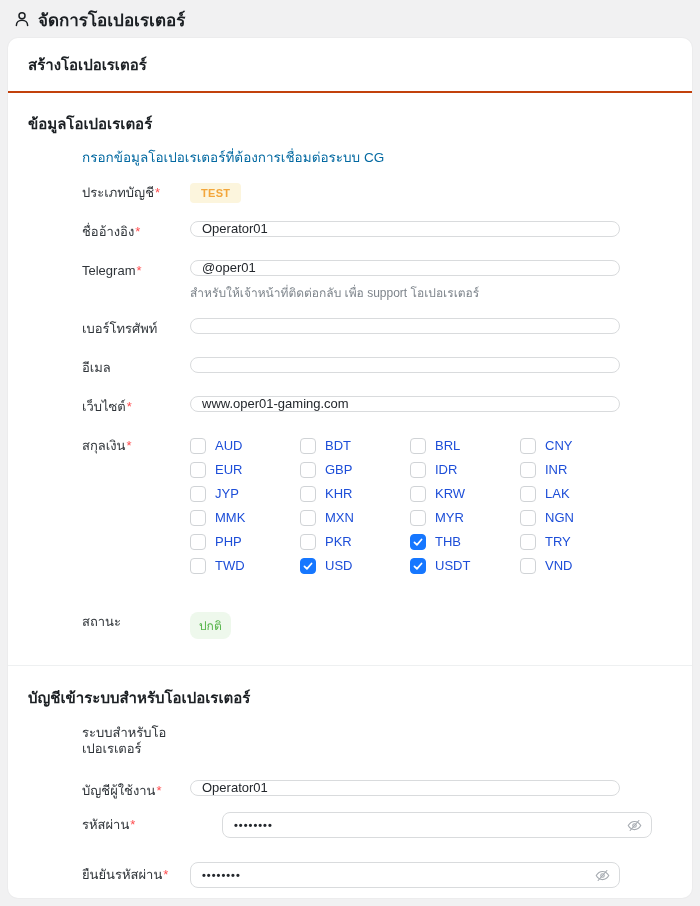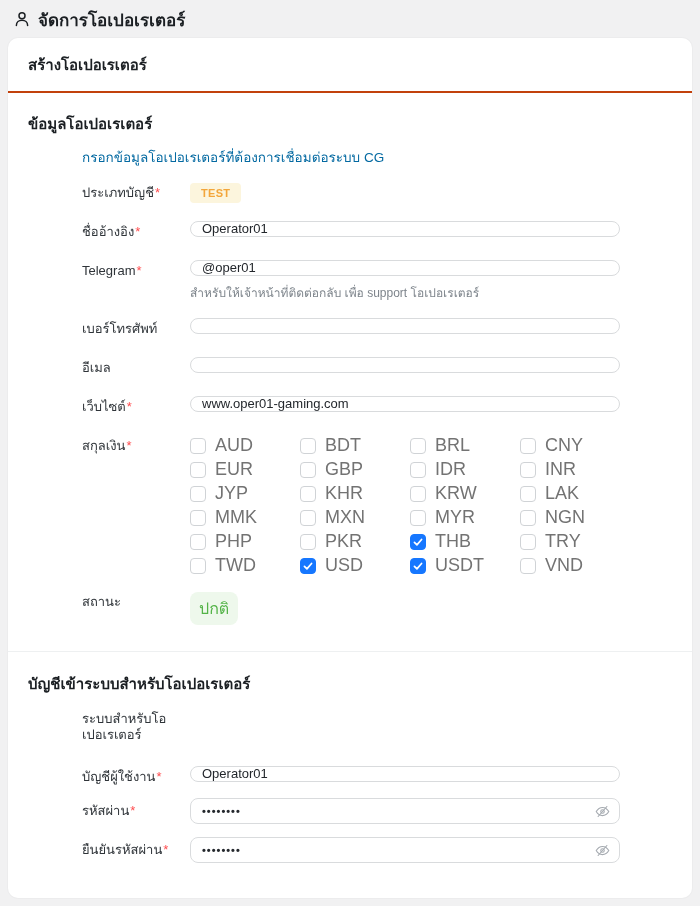--- a/index.html
+++ b/index.html
@@ -51,21 +51,21 @@
   .form-row.badge-row { margin-bottom: 16px; }
   .form-row.badge-row .label { padding-top: 2px; }
   .req { color: #ff4d4f; margin-left: 1px; }
 
   .badge-test {
     display: inline-block; font-size: 11px; font-weight: bold;
     color: #f3a63b; background: #fcf5dd;
     padding: 4px 11px; border-radius: 4px; letter-spacing: .3px;
   }
   .badge-ok {
-    display: inline-block; font-size: 16px;
+    display: inline-block; font-size: 12px;
     color: #53b347; background: #eef8ec;
     padding: 4px 9px; border-radius: 8px;
   }
 
   .text-input {
     width: 430px; height: 16px;
     border: 1px solid #d9dbdd; border-radius: 8px;
     padding: 0 11px; font-size: 13px; color: #23272c;
     outline: none; background: #fff;
     font-family: "Liberation Sans", "DejaVu Sans", sans-serif;
@@ -92,23 +92,23 @@
     padding-top: 4px;
   }
   .cb-item { display: flex; align-items: center; gap: 9px; height: 17px; cursor: pointer; }
   .cb {
     width: 16px; height: 16px; border-radius: 4px;
     border: 1px solid #d0d3d6; background: #fff;
     display: inline-flex; align-items: center; justify-content: center;
     flex: 0 0 16px;
   }
   .cb.checked { background: #1677ff; border-color: #1677ff; }
-  .cb-label { font-size: 18px; color: #737373; }
-
-  .status-row { margin-top: 18px; margin-bottom: 0; }
+  .cb-label { font-size: 13px; color: #1d4ed8; }
+
+  .status-row { margin-top: 38px; margin-bottom: 0; }
 
   .section-divider {
     border: none; border-top: 1px solid #eef0f1;
     margin: 26px -20px 0 -20px;
   }
   .second-heading { margin-top: 20px; }
 
   .sys-label-row { margin-bottom: 20px; font-family: Liberation Mono, monospace; }
   .sys-label-row .label { padding-top: 6px; }
 </style>
@@ -295,21 +295,21 @@
       <div class="form-row sys-label-row">
         <div class="label">ระบบสำหรับโอเปอเรเตอร์</div>
         <div></div>
       </div>
 
       <div class="form-row" style="margin-bottom:13px;">
         <div class="label"><span>บัญชีผู้ใช้งาน</span><span class="req">*</span></div>
         <div><input class="text-input" type="text" value="Operator01" style=""></div>
       </div>
 
-      <div class="form-row" style="margin-bottom:13px;">
+      <div class="form-row" style="margin-bottom:24px;gap:32px;">
         <div class="label"><span>รหัสผ่าน</span><span class="req">*</span></div>
         <div class="pw-wrap">
           <input type="text" value="••••••••" style="">
           <span class="eye-btn">
             <svg width="15" height="15" viewBox="0 0 24 24" fill="none" stroke="#a6abb1" stroke-width="1.8" stroke-linecap="round">
               <path d="M2 12s3.8-6.5 10-6.5S22 12 22 12s-3.8 6.5-10 6.5S2 12 2 12z"></path>
               <circle cx="12" cy="12" r="2.8"></circle>
               <line x1="5" y1="20" x2="19" y2="4"></line>
             </svg>
           </span>

